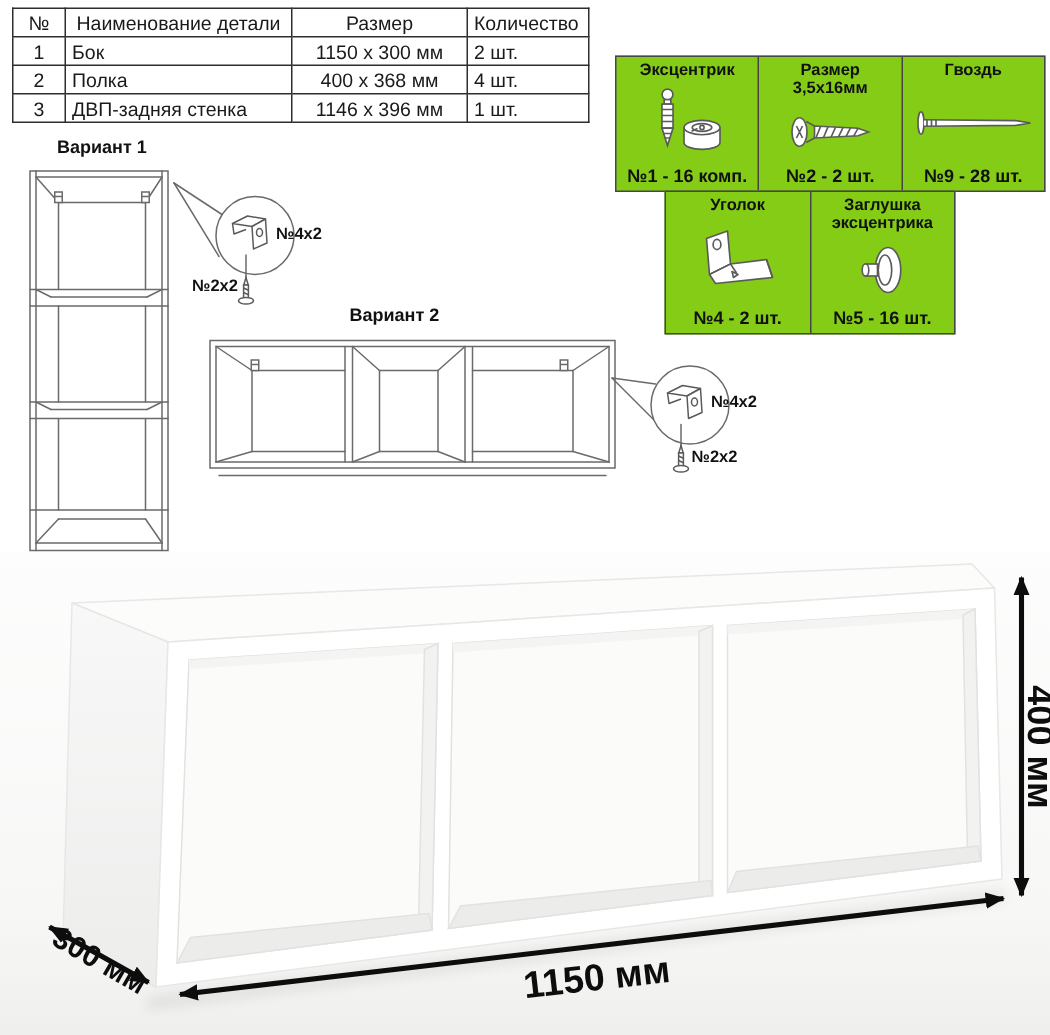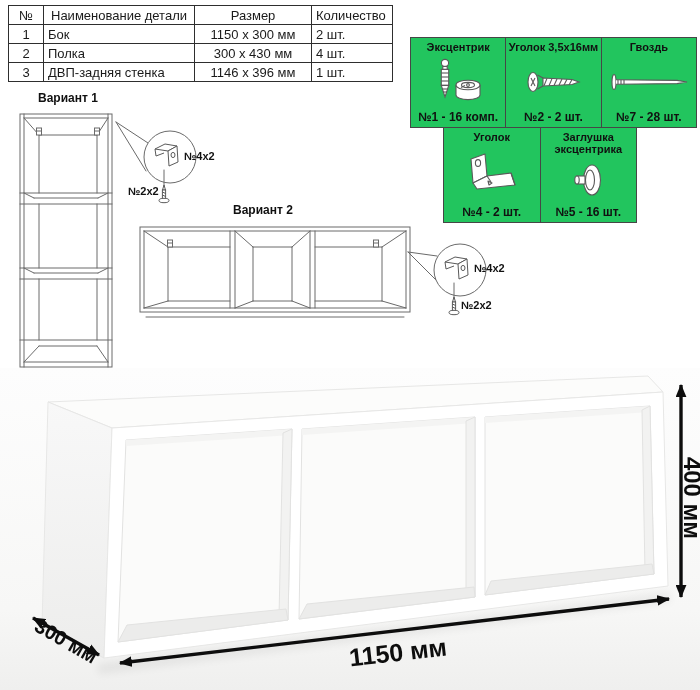--- a/index.html
+++ b/index.html
@@ -9,21 +9,21 @@
   
   .parts-table{position:absolute;left:8px;top:5px;border-collapse:collapse;table-layout:fixed;}
   .parts-table td,.parts-table th{border:1px solid #2e2e2e;font-size:13px;color:#1a1a1a;
       height:18px;padding:0 4px;font-weight:normal;white-space:nowrap;overflow:hidden;}
   .pt-c0{width:26px;text-align:center;}
   .pt-c1{width:142px;text-align:left;}
   .pt-c2{width:108px;text-align:center;margin-left:22px;}
   .pt-c3{width:72px;text-align:left;}
 
   
-  .hw-row{position:absolute;display:flex;background:#22c55e;border:1.5px solid #464646;box-sizing:border-box;}
+  .hw-row{position:absolute;display:flex;background:#84cc16;border:1.5px solid #464646;box-sizing:border-box;}
   .hw-row-top{left:410px;top:37px;width:287px;height:91px;}
   .hw-row-bottom{left:443px;top:126.5px;width:194px;height:96px;}
   .hw-cell{flex:1;display:flex;flex-direction:column;align-items:center;box-sizing:border-box;
       padding:3px 2px 2px 2px;}
   .hw-cell + .hw-cell{border-left:1.5px solid #464646;}
   .hw-title{font-size:11px;line-height:12px;font-weight:bold;color:#111;text-align:center;}
   .hw-icon{flex:1;display:flex;align-items:center;justify-content:center;}
   .hw-qty{font-size:12px;font-weight:bold;color:#111;text-align:right;padding-bottom:1px;}
 
   
@@ -55,21 +55,21 @@
     </tr>
     <tr>
       <td class="pt-c0">1</td>
       <td class="pt-c1">Бок</td>
       <td class="pt-c2">1150 x 300 мм</td>
       <td class="pt-c3">2 шт.</td>
     </tr>
     <tr>
       <td class="pt-c0">2</td>
       <td class="pt-c1">Полка</td>
-      <td class="pt-c2">300 x 430 мм</td>
+      <td class="pt-c2">400 x 368 мм</td>
       <td class="pt-c3">4 шт.</td>
     </tr>
     <tr>
       <td class="pt-c0">3</td>
       <td class="pt-c1">ДВП-задняя стенка</td>
       <td class="pt-c2">1146 x 396 мм</td>
       <td class="pt-c3">1 шт.</td>
     </tr>
   </tbody>
     </table>
@@ -93,21 +93,21 @@
             <ellipse cx="36" cy="28" rx="12" ry="4.8"></ellipse>
             <ellipse cx="36" cy="28" rx="6.5" ry="2.6"></ellipse>
             <circle cx="36" cy="28" r="1.4"></circle>
             <line x1="29" y1="30.5" x2="33" y2="28.6"></line>
           </g>
         </svg>
       </div>
       <div class="hw-qty">№1 - 16 комп.</div>
     </div>
     <div class="hw-cell">
-      <div class="hw-title">Уголок 3,5х16мм</div>
+      <div class="hw-title">Размер 3,5х16мм</div>
       <div class="hw-icon">
         <svg width="62" height="40" viewBox="0 0 62 40" style="position:static">
           <g stroke="#5a5a5a" stroke-width="1.1" fill="#fff">
             <ellipse cx="11" cy="20" rx="5" ry="9.5"></ellipse>
             <path d="M9,16 q2,4 4,8 M13,16 q-2,4 -4,8" fill="none"></path>
             <path d="M15.5,13 L21,16 M15.5,27 L21,24" fill="none"></path>
             <path d="M21,16 L50,17.5 L57,20 L50,22.5 L21,24 Z"></path>
             <line x1="25" y1="16.4" x2="22" y2="23.8"></line>
             <line x1="30" y1="16.6" x2="27" y2="23.7"></line>
             <line x1="35" y1="16.9" x2="32" y2="23.5"></line>
@@ -125,21 +125,21 @@
         <svg width="84" height="26" viewBox="0 0 84 26" style="position:static">
           <g stroke="#5a5a5a" stroke-width="1.1" fill="#fff">
             <ellipse cx="7" cy="13" rx="2" ry="7.5"></ellipse>
             <path d="M9,10.8 L70,11.4 L80,13 L70,14.6 L9,15.2"></path>
             <line x1="11" y1="10.9" x2="11" y2="15.1"></line>
             <line x1="14" y1="11" x2="14" y2="15"></line>
             <line x1="17" y1="11" x2="17" y2="15"></line>
           </g>
         </svg>
       </div>
-      <div class="hw-qty">№7 - 28 шт.</div>
+      <div class="hw-qty">№9 - 28 шт.</div>
     </div>
   </div>
 
   <div class="hw-row hw-row-bottom">
     <div class="hw-cell">
       <div class="hw-title">Уголок</div>
       <div class="hw-icon">
         <svg width="62" height="46" viewBox="0 0 62 46" style="position:static">
           <g stroke="#5a5a5a" stroke-width="1.1" fill="#fff" stroke-linejoin="round">
             <path d="M10,8 L24,3 L26,25 L12,32 Z"></path>

